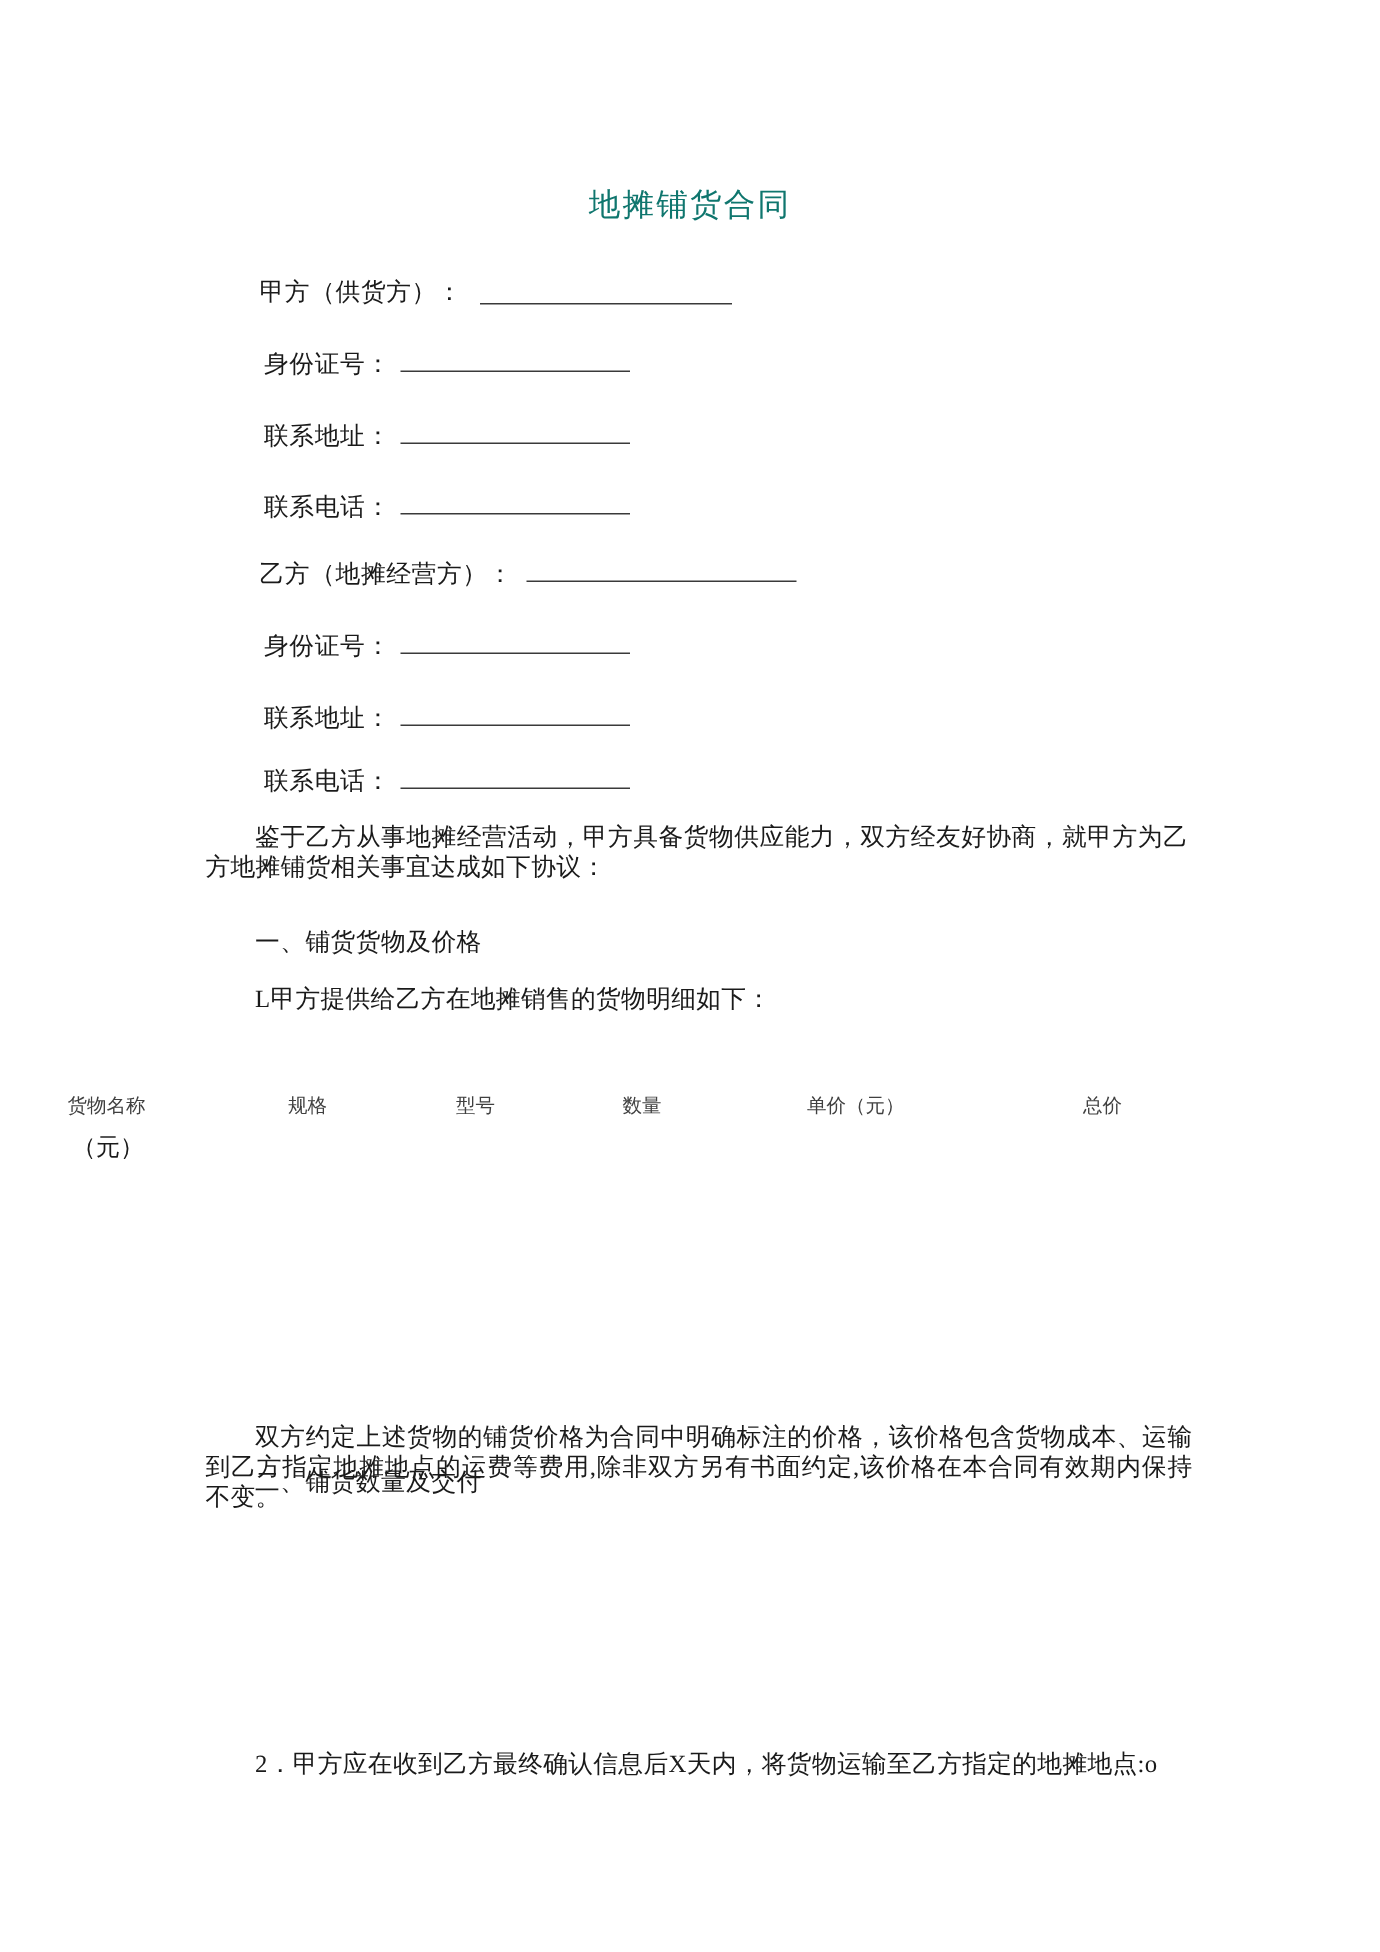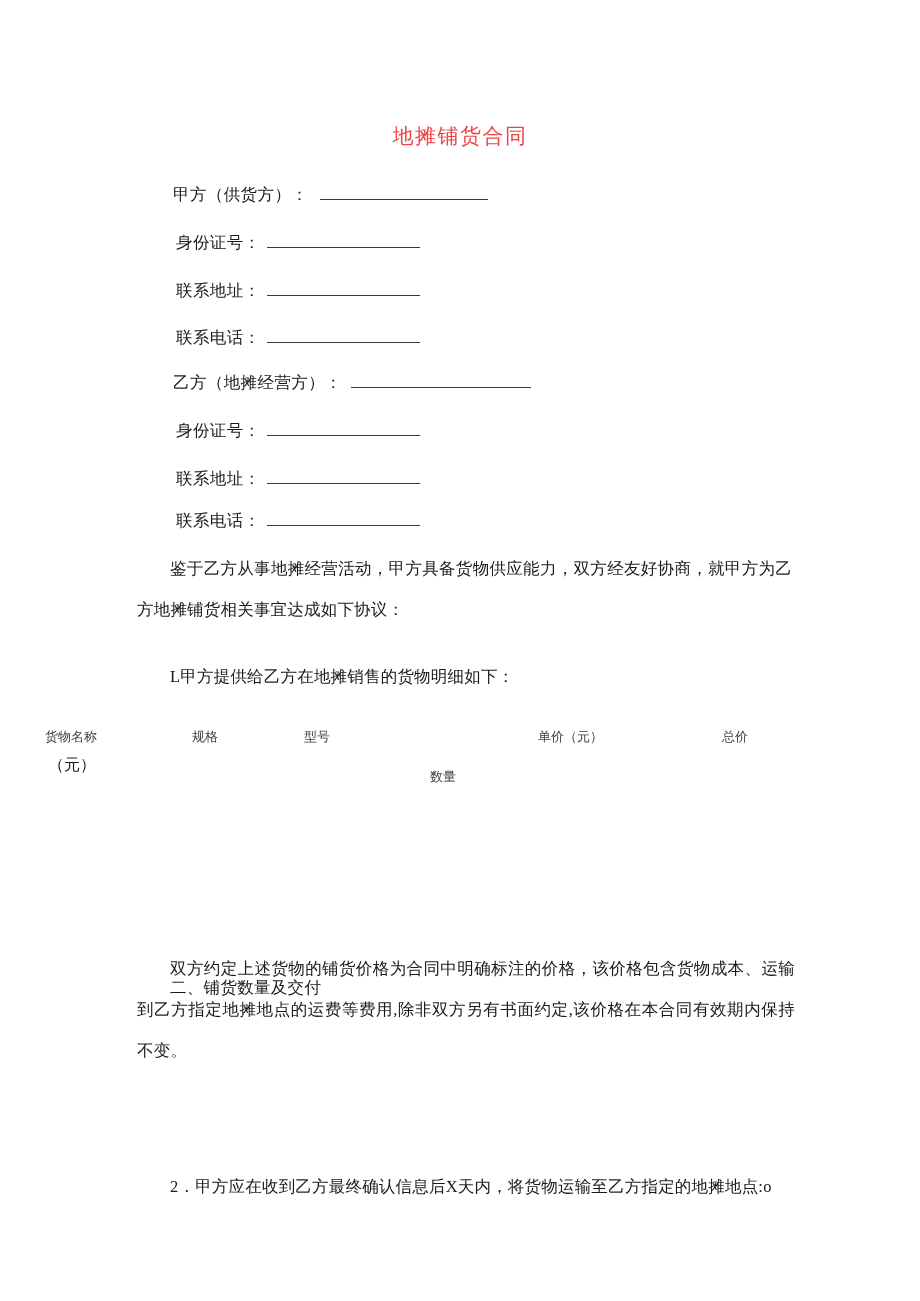--- a/index.html
+++ b/index.html
@@ -22,21 +22,21 @@
 
   
   .doc-title {
     position: absolute;
     top: 122px;
     left: 0;
     width: 920px;
     text-align: center;
     font-size: 21px;
     letter-spacing: 1.5px;
-    color: #ef4444;
+    color: #0f766e;
     font-family: "Liberation Serif", "DejaVu Serif", serif;
   }
 
   
   .field-row {
     position: absolute;
     display: flex;
     align-items: baseline;
     white-space: nowrap;
     font-size: 16.5px;
@@ -48,21 +48,21 @@
   .field-blank {
     display: inline-block;
     border-bottom: 1px solid #3a3a3a;
     height: 15px;
   }
 
   
   .para {
     position: absolute;
     font-size: 16.5px;
-    line-height: 41px;
+    line-height: 20px;
     text-align: justify;
     text-justify: inter-ideograph;
     color: #1a1a1a;
     letter-spacing: 0.2px;
   }
   .indent2 {
     text-indent: 33px;
   }
   .heading {
     position: absolute;
@@ -91,21 +91,21 @@
     background: transparent;
   }
 </style>
 </head>
 <body>
 
 <div id="page">
 
   <div class="doc-title">地摊铺货合同</div>
 
-  <div class="field-row" style="top:184px; left:173px;">
+  <div class="field-row" style="top:184px; left:173px;align-items:center;">
     <span class="field-label">甲方（供货方）：</span>
     <span class="field-blank" style="width:168px; margin-left:12px;"></span>
   </div>
 
   <div class="field-row" style="top:232px; left:176px;">
     <span class="field-label">身份证号：</span>
     <span class="field-blank" style="width:153px; margin-left:6px;"></span>
   </div>
 
   <div class="field-row" style="top:280px; left:176px;">
@@ -133,27 +133,28 @@
     <span class="field-blank" style="width:153px; margin-left:6px;"></span>
   </div>
 
   <div class="field-row" style="top:510px; left:176px;">
     <span class="field-label">联系电话：</span>
     <span class="field-blank" style="width:153px; margin-left:6px;"></span>
   </div>
 
   <div class="para indent2" style="top:548px; left:137px; width:655px;">鉴于乙方从事地摊经营活动，甲方具备货物供应能力，双方经友好协商，就甲方为乙方地摊铺货相关事宜达成如下协议：</div>
 
+  <div class="heading" style="top:612px; left:137px; width:655px;">一、铺货货物及价格</div>
 
   <div class="para indent2" style="top:656px; left:137px; width:655px;">L甲方提供给乙方在地摊销售的货物明细如下：</div>
 
   <div class="table-head" style="top:728px; left:45px;">货物名称</div>
   <div class="table-head" style="top:728px; left:192px;text-align:right;">规格</div>
   <div class="table-head" style="top:728px; left:304px;">型号</div>
-  <div class="table-head" style="top:728px; left:430px;margin-top:40px;">数量</div>
+  <div class="table-head" style="top:728px; left:415px;">数量</div>
   <div class="table-head" style="top:728px; left:538px;">单价（元）</div>
   <div class="table-head" style="top:728px; left:722px;">总价</div>
 
   <div class="th-unit-wrap" style="top:755px; left:48px;">（元）</div>
 
   <div class="table-body-space" style="top:790px; left:45px; width:830px; height:140px;"></div>
 
   <div class="para indent2" style="top:948px; left:137px; width:658px;">双方约定上述货物的铺货价格为合同中明确标注的价格，该价格包含货物成本、运输到乙方指定地摊地点的运费等费用,除非双方另有书面约定,该价格在本合同有效期内保持不变。</div>
 
   <div class="heading" style="top:972px; left:137px; width:655px;">二、铺货数量及交付</div>

